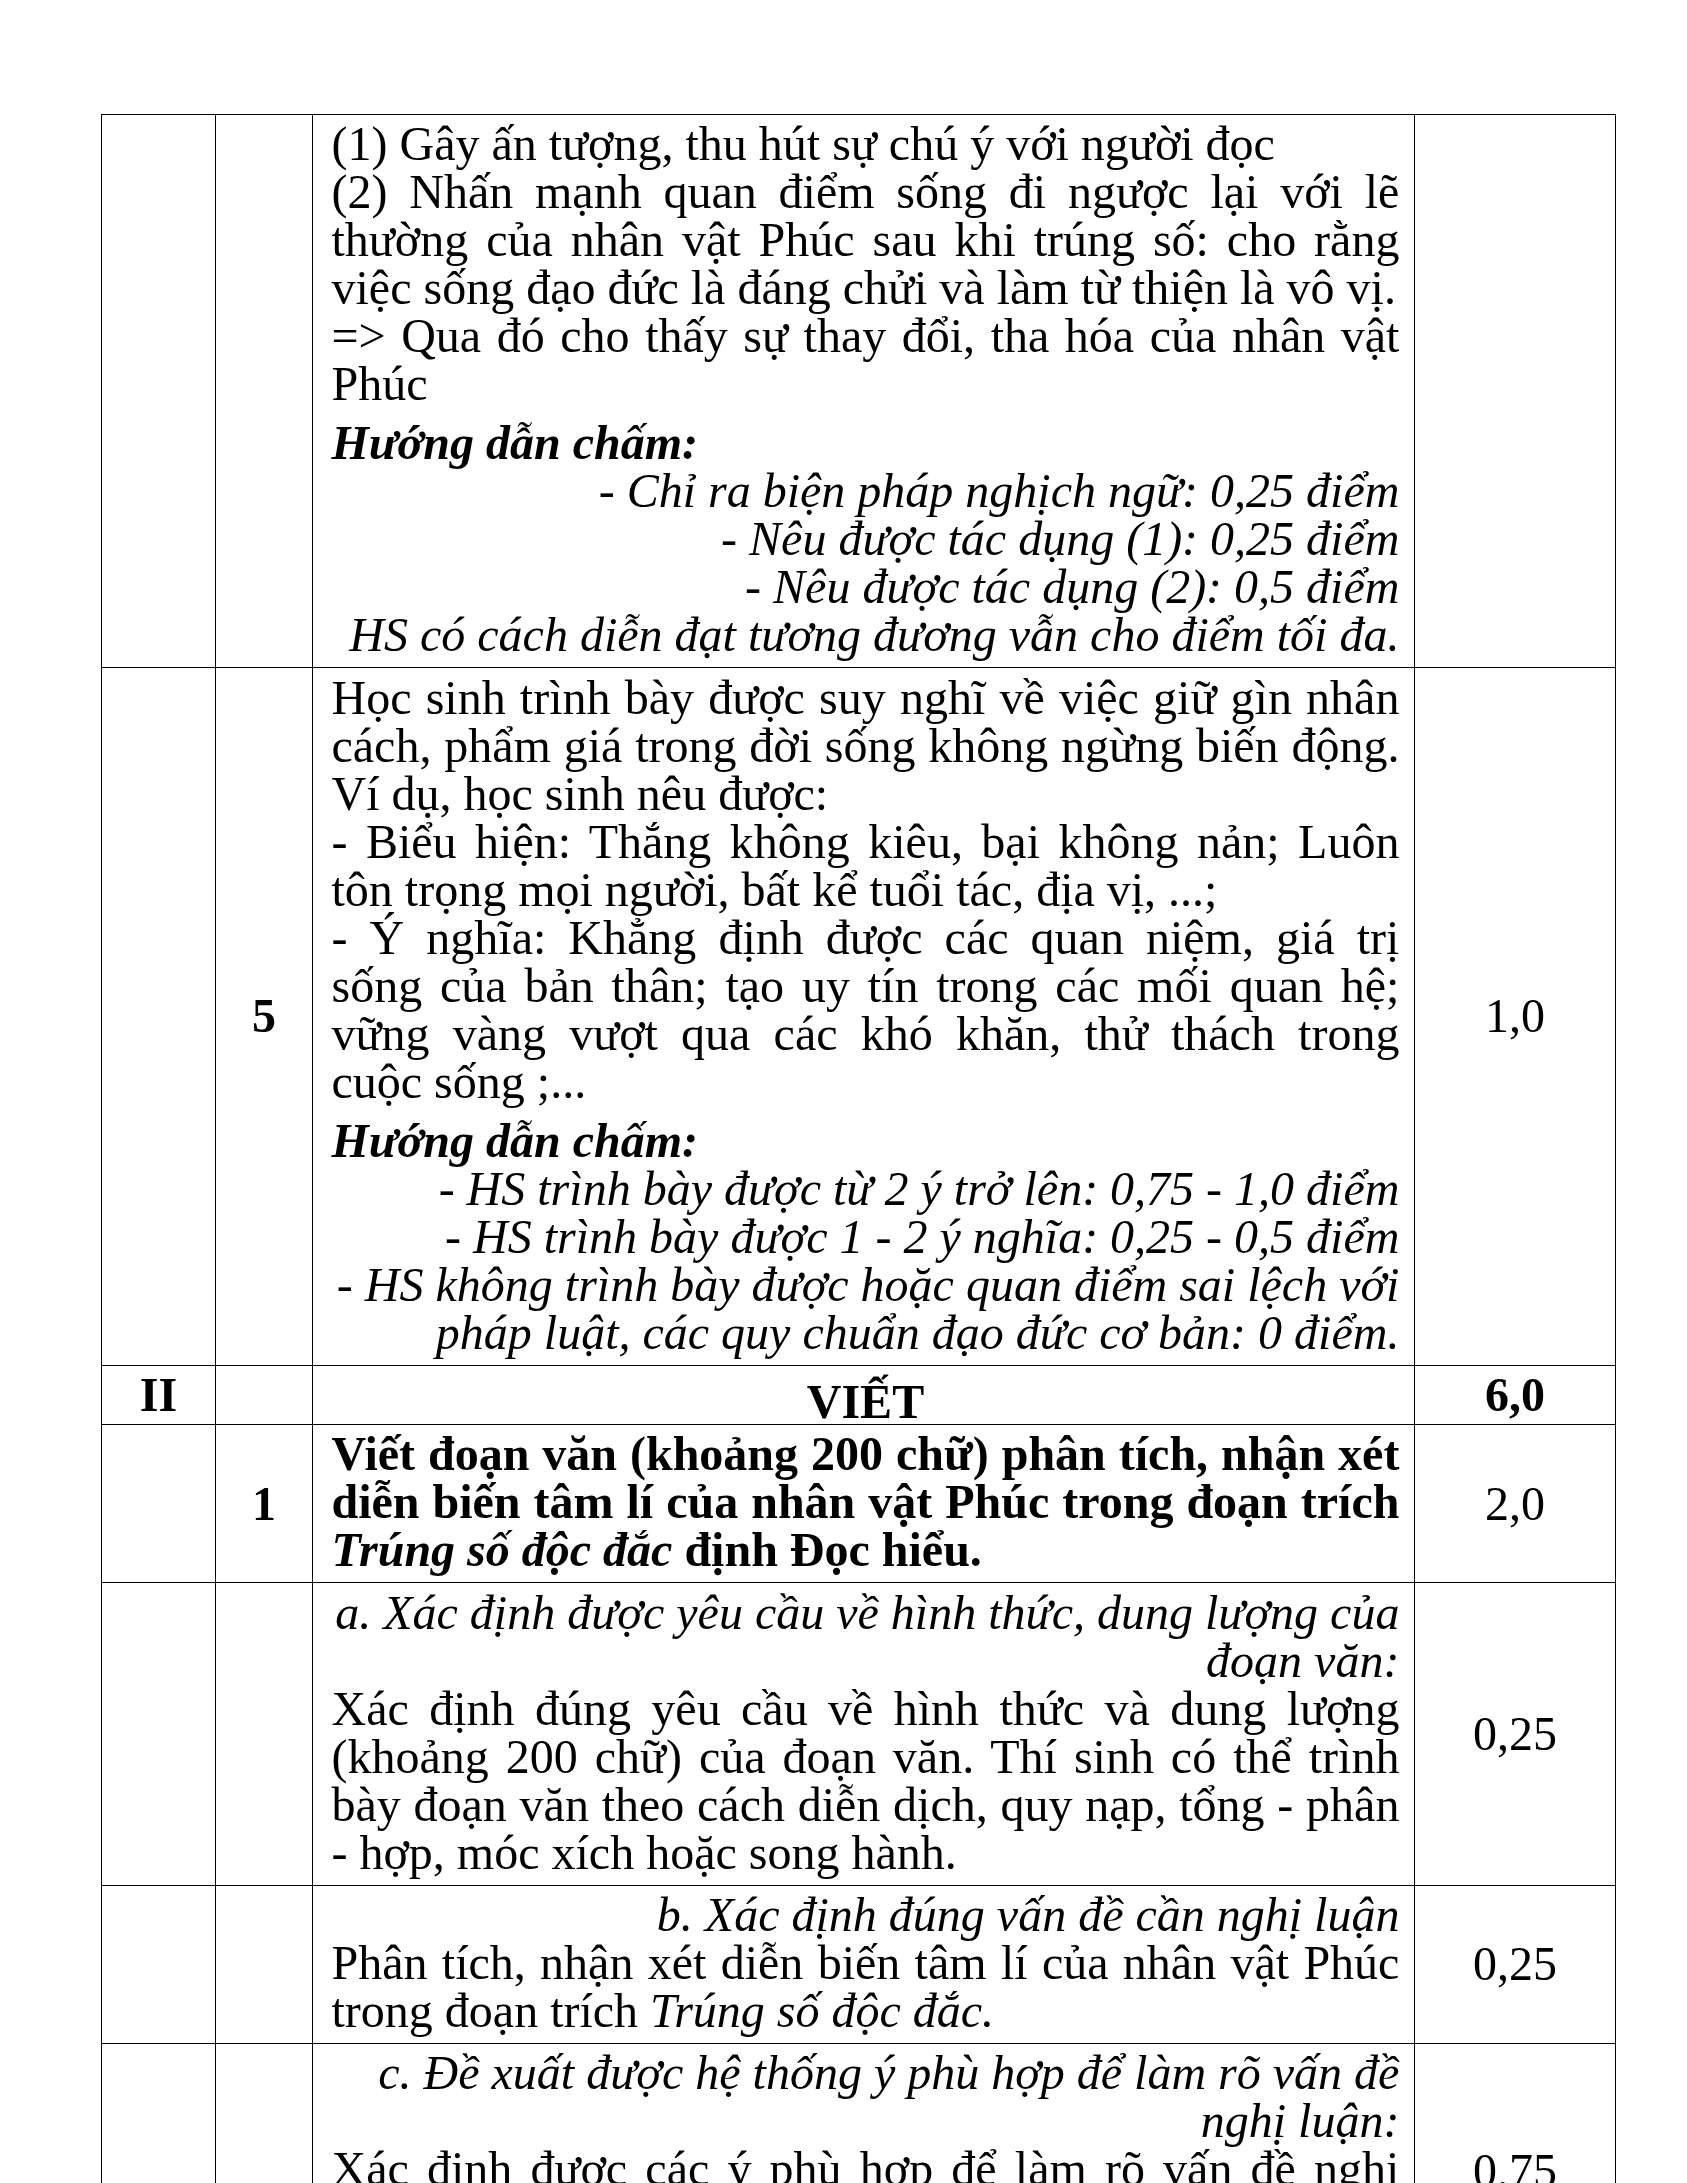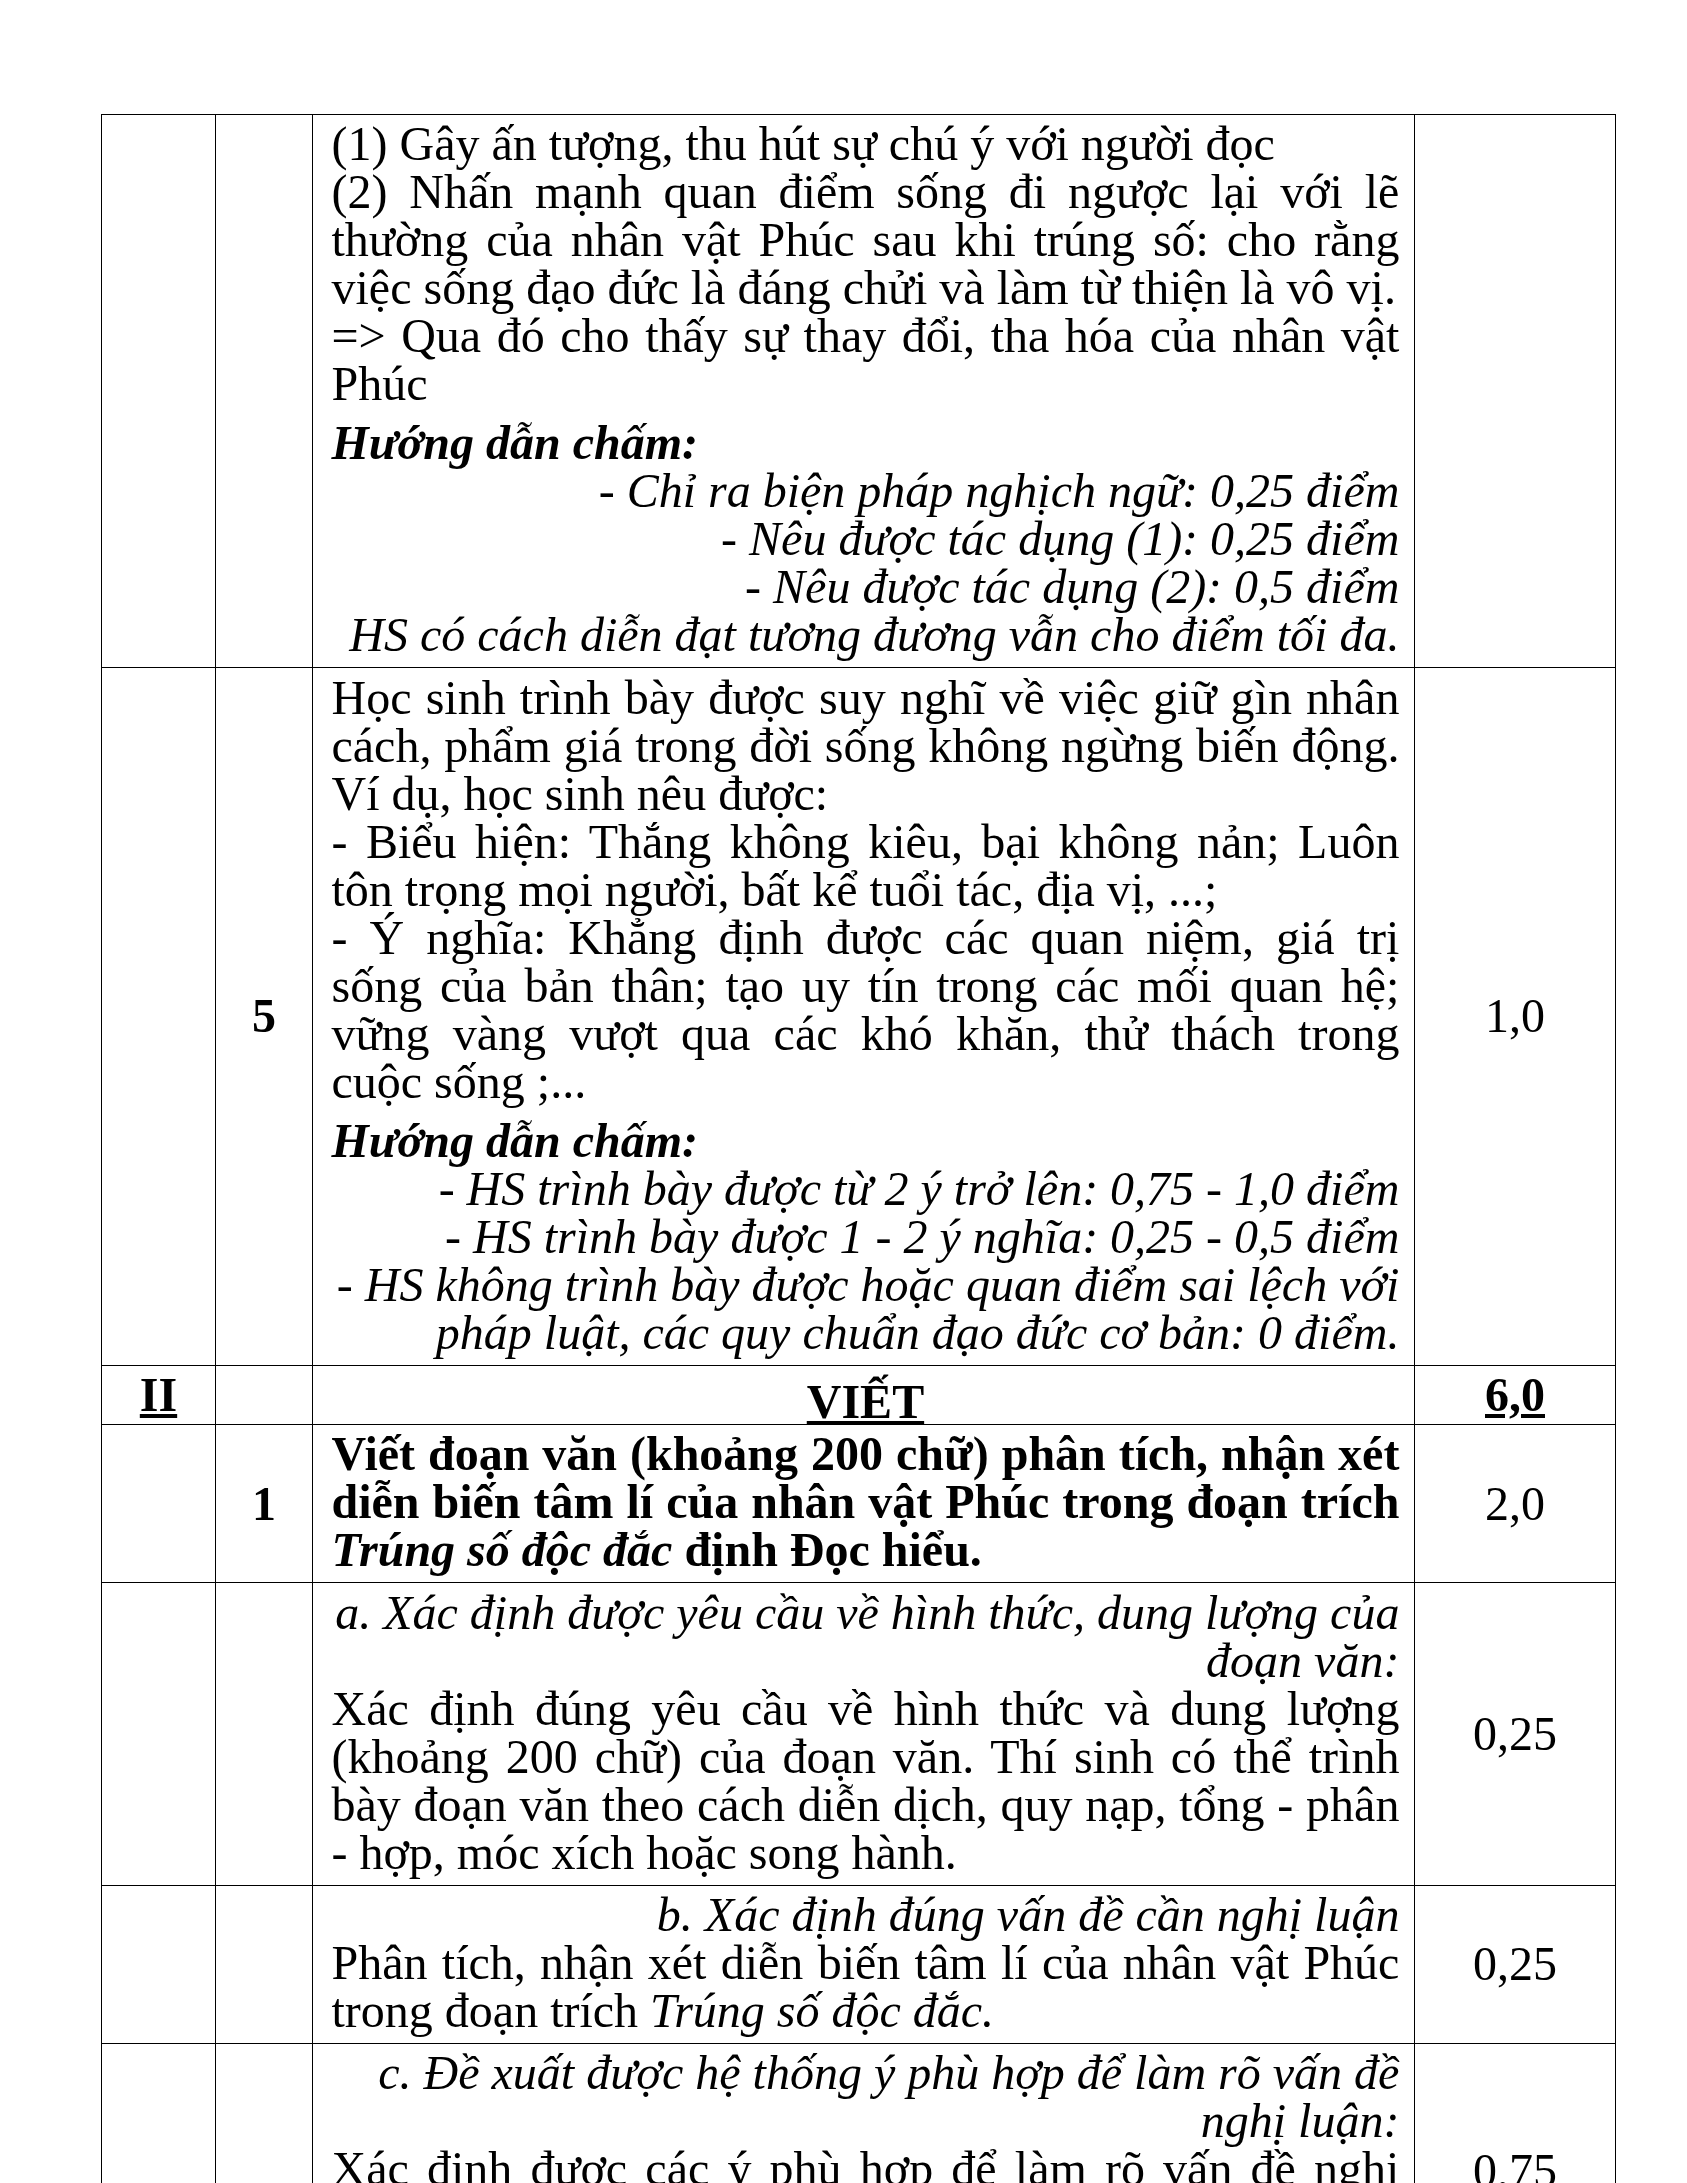--- a/index.html
+++ b/index.html
@@ -47,21 +47,21 @@
   .cell-content.mid { vertical-align: middle; }
   .cell-points {
     text-align: center;
   }
   p { margin: 0; }
   .j  { text-align: justify; }
   .i  { font-style: italic; text-align: right; }
   .bi { font-style: italic; font-weight: bold; margin-top: 11px; }
   .b  { font-weight: bold; }
   .center { text-align: center; }
-  .row-viet td { line-height: 41px; text-decoration: underline; }
+  .row-viet td { line-height: 41px; }
   .row-viet .cell-content { padding-top: 15px; padding-bottom: 2.6px; }
 </style>
 </head>
 <body>
 
 <div class="page">
   <table class="rubric">
     <colgroup>
       <col class="col-section">
       <col class="col-question">

